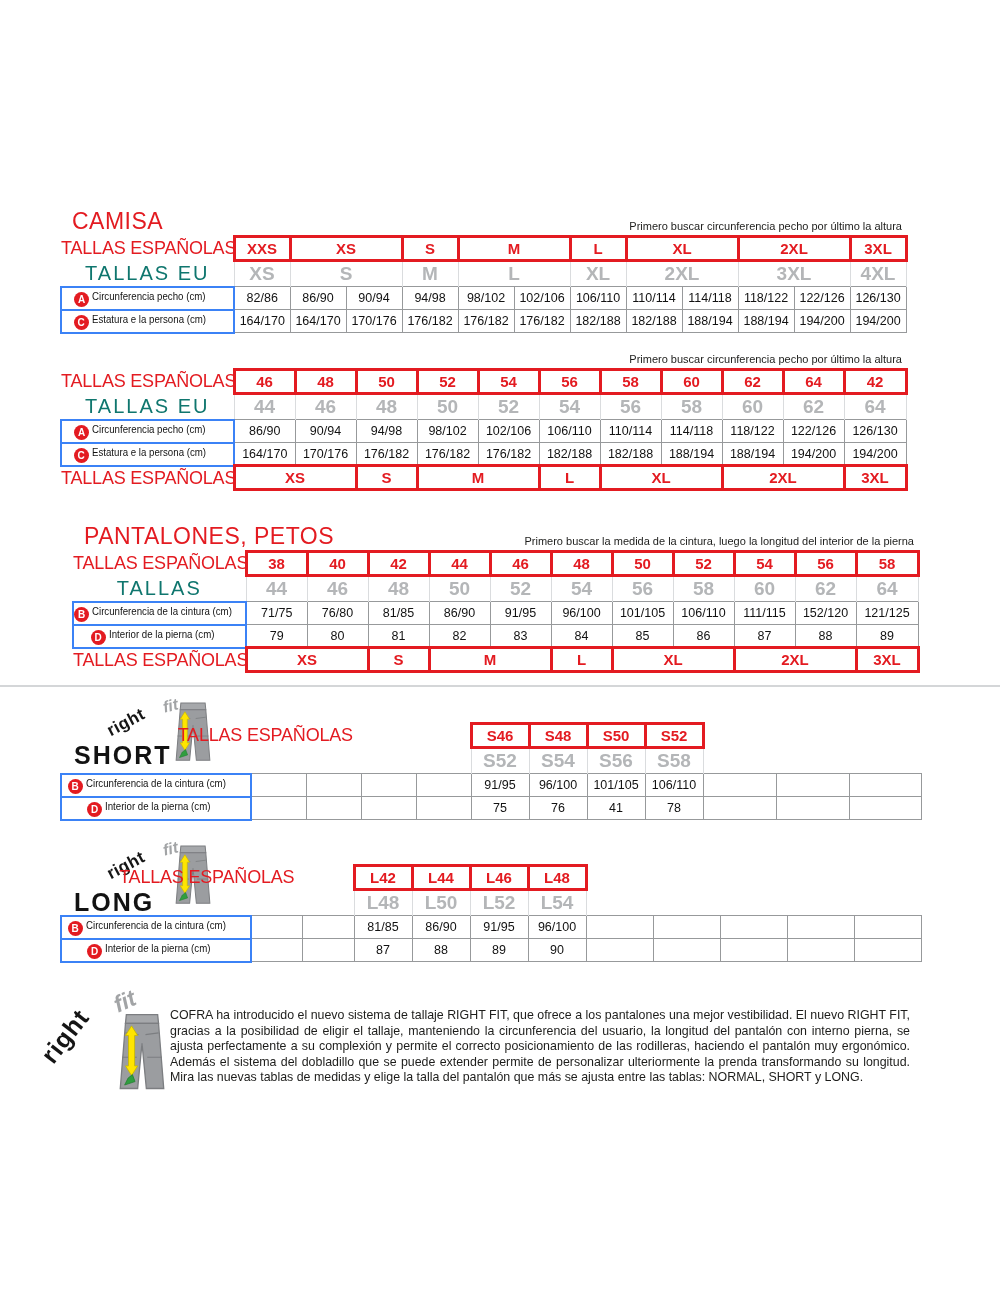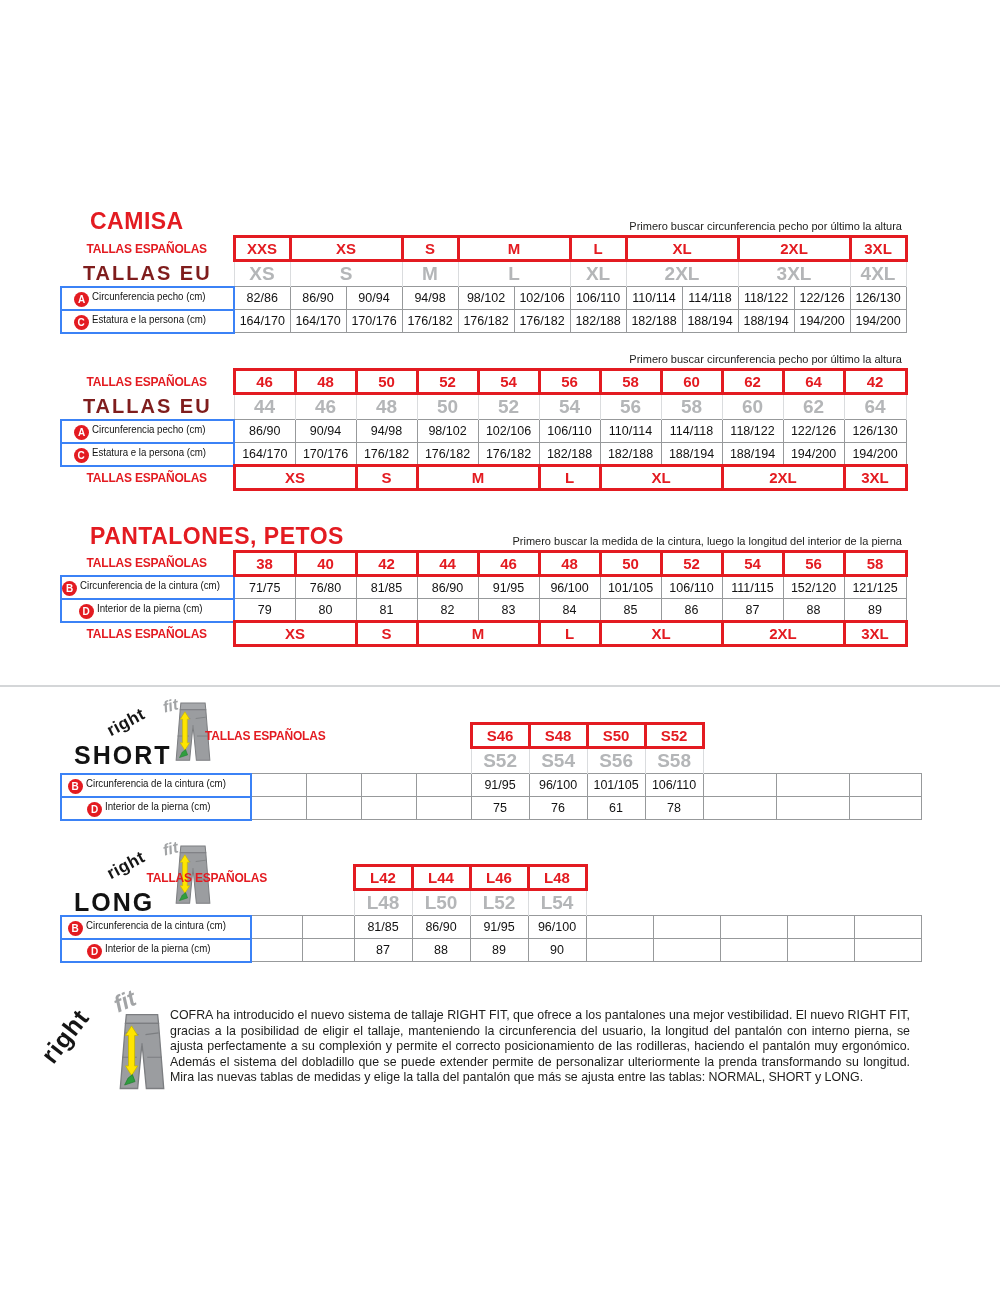--- a/index.html
+++ b/index.html
@@ -1,35 +1,35 @@
 <!DOCTYPE html>
 <html><head>
 <meta charset="utf-8">
 <title>Tabla de tallas</title>
 <style>
   html,body{margin:0;padding:0;background:#ffffff;}
   #page{position:relative;width:1000px;height:1300px;background:#ffffff;overflow:hidden;
         font-family:"Liberation Sans",sans-serif;color:#1d1d1b;}
   .sec{position:absolute;left:60px;width:845px;}
   .sec-head{position:relative;}
-  .sec-title{position:absolute;left:30px;bottom:0;color:#e31b21;font-weight:bold;
+  .sec-title{position:absolute;left:12px;bottom:0;color:#e31b21;font-weight:normal;
              font-size:23px;letter-spacing:0.5px;white-space:nowrap;}
   .sec-note{position:absolute;right:3px;bottom:3px;font-size:11px;color:#1d1d1b;white-space:nowrap;}
   
   table.size-table{border-collapse:collapse;table-layout:fixed;}
   table.size-table td{padding:0;text-align:center;vertical-align:middle;white-space:nowrap;overflow:hidden;}
   .r-red td{height:21px;}
   .r-gray td{height:24px;}
   .r-data td{height:21px;}
   td.cell-red{border:3px solid #e31b21;color:#e31b21;font-weight:bold;font-size:15px;}
-  td.lbl-red{color:#e31b21;font-weight:bold;font-size:12px;text-align:right;
+  td.lbl-red{color:#e31b21;font-weight:normal;font-size:18px;text-align:right;
              padding-right:7px;letter-spacing:-0.2px;}
   td.cell-gray{border-left:1px solid #dadcde;border-right:1px solid #dadcde;
                color:#b4b6b8;font-weight:bold;font-size:19px;}
-  td.lbl-gray{color:#7f1d1d;font-weight:bold;font-size:20px;text-align:left;
+  td.lbl-gray{color:#0f766e;font-weight:normal;font-size:20px;text-align:left;
               letter-spacing:2px;padding-left:12px;}
   td.cell-data{border:1px solid #97999b;font-size:12.5px;color:#121212;}
   td.lbl-data{border:2px solid #3b82f6;text-align:left;font-size:11px;padding-left:3px;color:#121212;}
   td.cell-blank{border:none;}
   .circ{display:inline-block;width:15px;height:15px;line-height:15px;border-radius:50%;
         background:#e31b21;color:#fff;font-weight:bold;font-size:10px;text-align:center;
         margin-right:3px;vertical-align:-3px;}
   .lbl-txt{display:inline-block;transform:scaleX(0.88);transform-origin:left center;}
   
   .divider{position:absolute;left:0;width:1000px;height:2px;background:#d4d6d8;}
@@ -227,21 +227,21 @@
               <td colspan="1" class="cell-red">L</td>
               <td colspan="2" class="cell-red">XL</td>
               <td colspan="2" class="cell-red">2XL</td>
               <td colspan="1" class="cell-red">3XL</td>
             </tr>
           </tbody>
         </table>
       </div>
   </div>
 
-  <div class="sec" style="top:523px;">
+  <div class="sec" style="top:523px;margin-left:12px;">
     <div class="sec-head" style="height:27px;">
       <span class="sec-title">PANTALONES, PETOS</span>
       <span class="sec-note">Primero buscar la medida de la cintura, luego la longitud del interior de la pierna</span>
     </div>
     <div>
         <table class="size-table" style="width: 845px;">
           <colgroup>
             <col style="width: 173px;">
             <col style="width: 61px;">
             <col style="width: 61px;">
@@ -262,20 +262,34 @@
               <td colspan="1" class="cell-red">40</td>
               <td colspan="1" class="cell-red">42</td>
               <td colspan="1" class="cell-red">44</td>
               <td colspan="1" class="cell-red">46</td>
               <td colspan="1" class="cell-red">48</td>
               <td colspan="1" class="cell-red">50</td>
               <td colspan="1" class="cell-red">52</td>
               <td colspan="1" class="cell-red">54</td>
               <td colspan="1" class="cell-red">56</td>
               <td colspan="1" class="cell-red">58</td>
+            </tr>
+            <tr class="r-gray">
+              <td colspan="1" class="lbl-gray">TALLAS</td>
+              <td colspan="1" class="cell-gray">44</td>
+              <td colspan="1" class="cell-gray">46</td>
+              <td colspan="1" class="cell-gray">48</td>
+              <td colspan="1" class="cell-gray">50</td>
+              <td colspan="1" class="cell-gray">52</td>
+              <td colspan="1" class="cell-gray">54</td>
+              <td colspan="1" class="cell-gray">56</td>
+              <td colspan="1" class="cell-gray">58</td>
+              <td colspan="1" class="cell-gray">60</td>
+              <td colspan="1" class="cell-gray">62</td>
+              <td colspan="1" class="cell-gray">64</td>
             </tr>
             <tr class="r-data">
               <td colspan="1" class="lbl-data"><span class="circ">B</span><span class="lbl-txt">Circunferencia de la cintura (cm)</span></td>
               <td colspan="1" class="cell-data">71/75</td>
               <td colspan="1" class="cell-data">76/80</td>
               <td colspan="1" class="cell-data">81/85</td>
               <td colspan="1" class="cell-data">86/90</td>
               <td colspan="1" class="cell-data">91/95</td>
               <td colspan="1" class="cell-data">96/100</td>
               <td colspan="1" class="cell-data">101/105</td>
@@ -376,21 +390,21 @@
               <td colspan="1" class="cell-data"></td>
             </tr>
             <tr class="r-data">
               <td colspan="1" class="lbl-data"><span class="circ">D</span><span class="lbl-txt">Interior de la pierna (cm)</span></td>
               <td colspan="1" class="cell-data"></td>
               <td colspan="1" class="cell-data"></td>
               <td colspan="1" class="cell-data"></td>
               <td colspan="1" class="cell-data"></td>
               <td colspan="1" class="cell-data">75</td>
               <td colspan="1" class="cell-data">76</td>
-              <td colspan="1" class="cell-data">61</td>
+              <td colspan="1" class="cell-data">41</td>
               <td colspan="1" class="cell-data">78</td>
               <td colspan="1" class="cell-data"></td>
               <td colspan="1" class="cell-data"></td>
               <td colspan="1" class="cell-data"></td>
             </tr>
           </tbody>
         </table>
       </div>
   </div>
 

